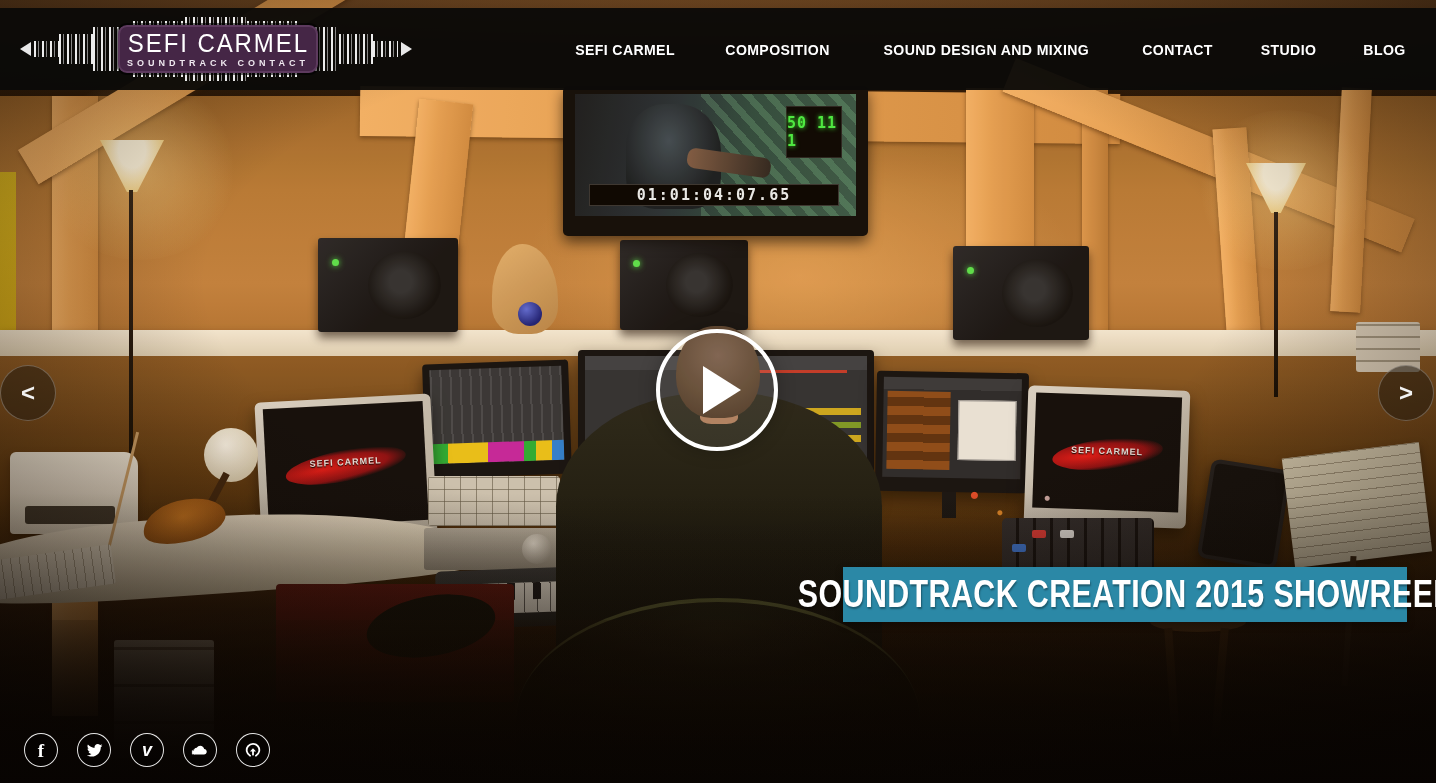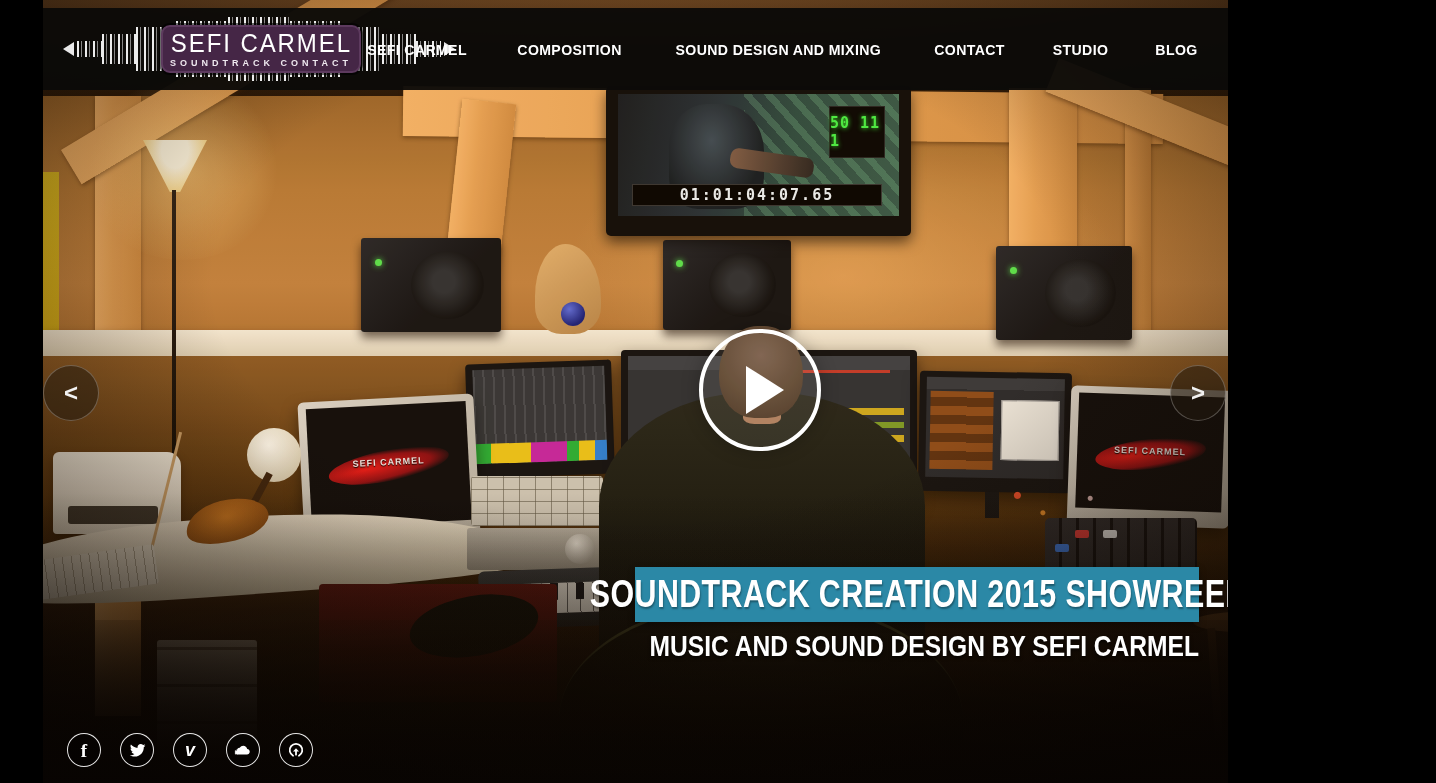--- a/index.html
+++ b/index.html
@@ -1,17 +1,17 @@
 <!DOCTYPE html>
 <html><head>
 <meta charset="utf-8">
 <style>
   html,body{margin:0;padding:0;background:#000;}
   body{width:1436px;height:783px;overflow:hidden;font-family:"Liberation Sans",sans-serif;position:relative;}
-  .stage{position:absolute;inset:0;width:1185px;height:783px;overflow:hidden;margin-left:43px;}
+  .stage{position:absolute;inset:0;width:1436px;height:783px;overflow:hidden;}
   .stage *{box-sizing:border-box;}
   [data-interactable="true"]{cursor:pointer;}
 
   
   .scene{position:absolute;inset:0;background:linear-gradient(180deg,#2a1a0c 0%,#6b441d 10%,#a06a2e 22%,#b07334 40%,#6a421c 60%,#2a180a 78%,#120a05 100%);}
   .scene div{position:absolute;}
   .ceil{left:0;top:0;width:100%;height:100px;background:linear-gradient(180deg,#684423 0%,#3a2410 45%,#201307 100%);}
   .wall{left:0;top:96px;width:100%;height:268px;background:linear-gradient(180deg,#9a662c 0%,#b57a38 35%,#c08140 70%,#a96e30 100%);}
   .wall-glow{left:520px;top:120px;width:560px;height:260px;background:radial-gradient(ellipse at 50% 60%,rgba(255,190,110,.45),rgba(255,170,80,0) 70%);}
   .beam{background:linear-gradient(90deg,#f2b36a 0%,#e3a055 40%,#cf8c44 100%);box-shadow:0 2px 4px rgba(60,30,5,.5);}
@@ -304,23 +304,20 @@
     <span data-interactable="false">&gt;</span>
   </button>
 
   <button class="play" data-interactable="true">
     <span class="play-tri" data-interactable="false"></span>
   </button>
 
   <div class="banner" data-interactable="true">
     <span data-interactable="false">SOUNDTRACK CREATION 2015 SHOWREEL</span>
   </div>
-  <div class="subtitle" data-interactable="false">
-    <span data-interactable="false">MUSIC AND SOUND DESIGN BY SEFI CARMEL</span>
-  </div>
 
   <div class="social" data-interactable="false">
     <button class="sbtn" data-interactable="true">
       <span class="fb-f" data-interactable="false">f</span>
     </button>
     <button class="sbtn" data-interactable="true">
       <svg width="17" height="17" viewBox="0 0 24 24" fill="#fff" data-interactable="false">
           <path d="M23.4 4.8c-.8.4-1.7.6-2.6.8.9-.6 1.6-1.5 2-2.5-.9.5-1.9.9-2.9 1.1C19 3.3 17.8 2.8 16.5 2.8c-2.5 0-4.5 2-4.5 4.5 0 .4 0 .7.1 1-3.8-.2-7.1-2-9.4-4.7-.4.7-.6 1.5-.6 2.3 0 1.6.8 3 2 3.8-.7 0-1.4-.2-2-.6v.1c0 2.2 1.5 4 3.6 4.4-.4.1-.8.2-1.2.2-.3 0-.6 0-.9-.1.6 1.8 2.2 3.1 4.2 3.1-1.5 1.2-3.5 1.9-5.6 1.9-.4 0-.7 0-1.1-.1 2 1.3 4.4 2 6.9 2 8.3 0 12.9-6.9 12.9-12.9v-.6c.9-.6 1.7-1.4 2.3-2.3z"></path>
         </svg>
     </button>

